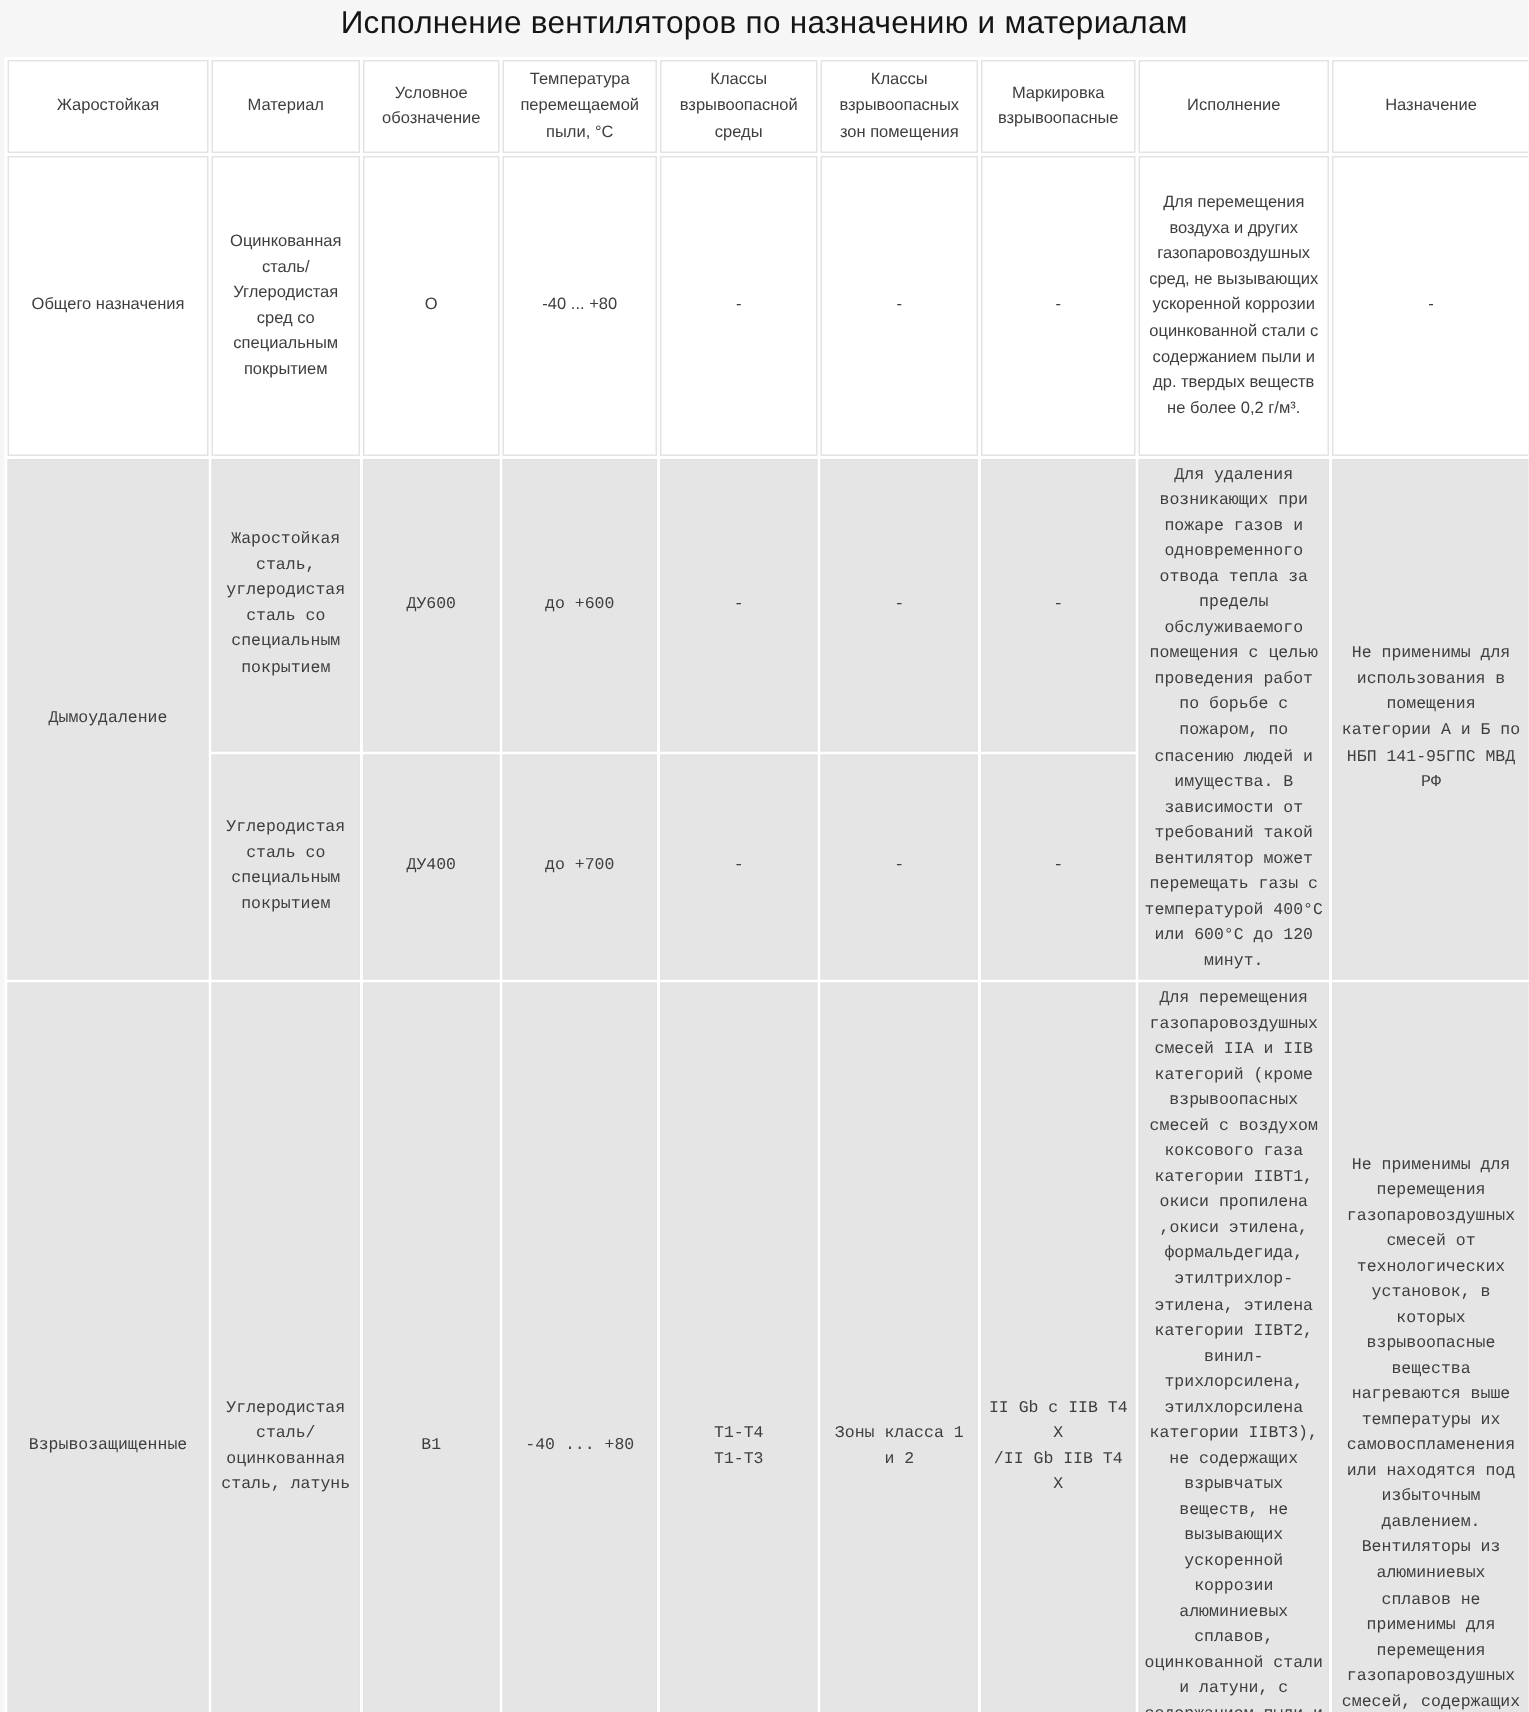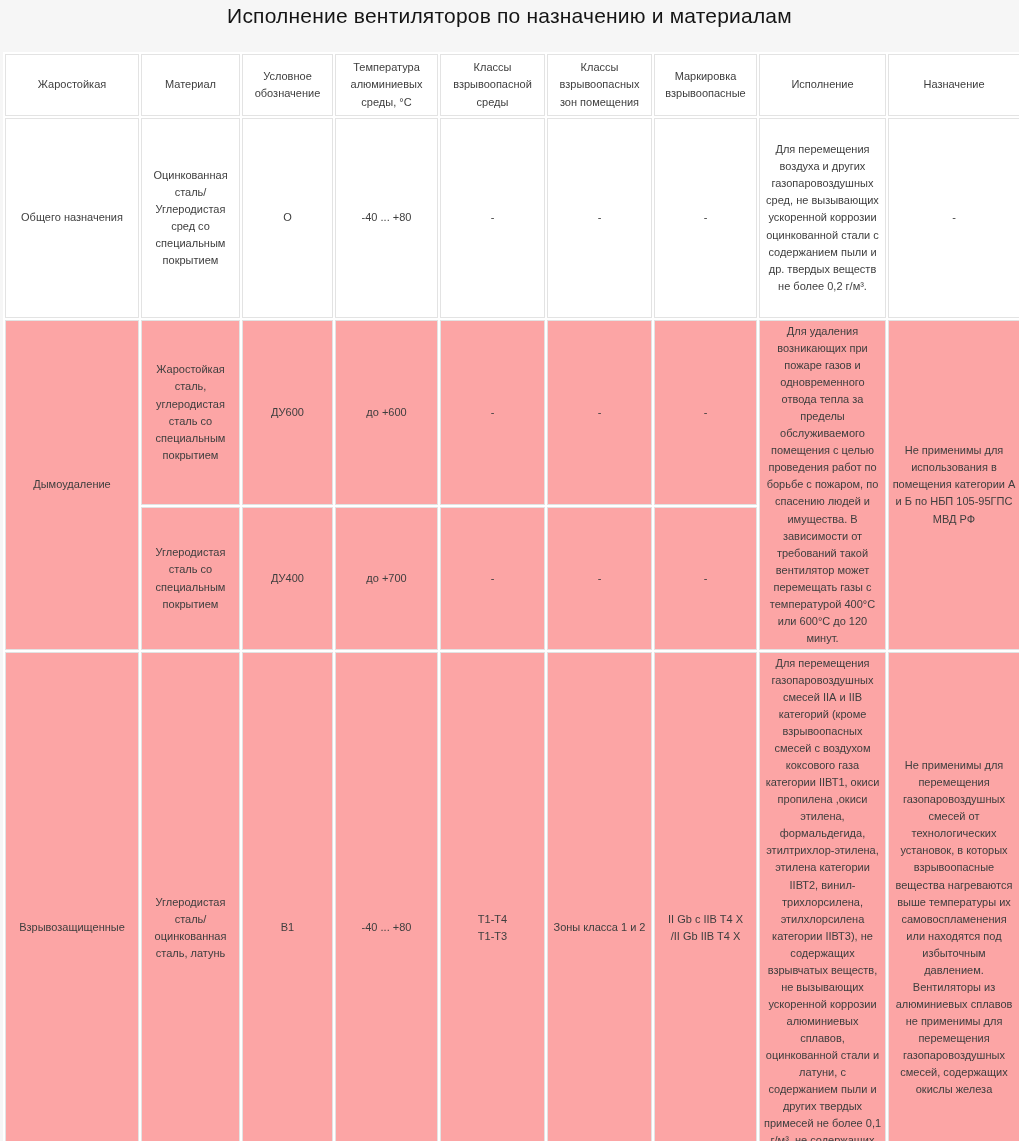--- a/index.html
+++ b/index.html
@@ -9,21 +9,21 @@
     font-family: "Liberation Sans", sans-serif;
     color: #3e3e3e;
   }
   .page {
     width: 1019px;
     min-height: 1141px;
     box-sizing: border-box;
     padding-top: 4px;
   }
   .page-title {
-    margin: 0 0 24px 0;
+    margin: 0 0 10px 0;
     text-align: center;
     font-size: 21px;
     font-weight: 400;
     color: #151515;
     letter-spacing: 0.2px;
   }
   table.spec {
     table-layout: fixed;
     border-collapse: separate;
     border-spacing: 2px;
@@ -43,21 +43,21 @@
     padding: 2px 3px;
     white-space: pre-line;
     overflow: hidden;
     color: #3e3e3e;
   }
   thead th { height: 56px; }
   tr.row-general  td { height: 194px; }
   tr.row-du600    td { height: 164px; }
   tr.row-du400    td { height: 125px; }
   tr.row-explosion td { height: 515px; }
-  tr.row-gray td { background: #fca5a5; }
+  tr.row-gray td { background: #e5e5e5; font-family: Liberation Mono, monospace; }
 </style>
 </head>
 <body>
 
 <div class="page">
 
   <h1 class="page-title">Исполнение вентиляторов по назначению и материалам</h1>
 
   <table class="spec">
     <colgroup>
@@ -70,21 +70,21 @@
       <col style="width:103px">
       <col style="width:127px">
       <col style="width:132px">
     </colgroup>
 
     <thead>
       <tr>
         <th>Жаростойкая</th>
         <th>Материал</th>
         <th>Условное обозначение</th>
-        <th>Температура алюминиевых среды, °С</th>
+        <th>Температура перемещаемой пыли, °С</th>
         <th>Классы взрывоопасной среды</th>
         <th>Классы взрывоопасных зон помещения</th>
         <th>Маркировка взрывоопасные</th>
         <th>Исполнение</th>
         <th>Назначение</th>
       </tr>
     </thead>
 
     <tbody>
       <tr class="row-general">
@@ -102,21 +102,21 @@
 
       <tr class="row-gray row-du600">
         <td rowspan="2">Дымоудаление</td>
         <td>Жаростойкая сталь, углеродистая сталь со специальным покрытием</td>
         <td>ДУ600</td>
         <td>до +600</td>
         <td>-</td>
         <td>-</td>
         <td>-</td>
         <td rowspan="2">Для удаления возникающих при пожаре газов и одновременного отвода тепла за пределы обслуживаемого помещения с целью проведения работ по борьбе с пожаром, по спасению людей и имущества. В зависимости от требований такой вентилятор может перемещать газы с температурой 400°С или 600°С до 120 минут.</td>
-        <td rowspan="2">Не применимы для использования в помещения категории А и Б по НБП 105-95ГПС МВД РФ</td>
+        <td rowspan="2">Не применимы для использования в помещения категории А и Б по НБП 141-95ГПС МВД РФ</td>
       </tr>
 
       <tr class="row-gray row-du400">
         <td>Углеродистая сталь со специальным покрытием</td>
         <td>ДУ400</td>
         <td>до +700</td>
         <td>-</td>
         <td>-</td>
         <td>-</td>
       </tr>

